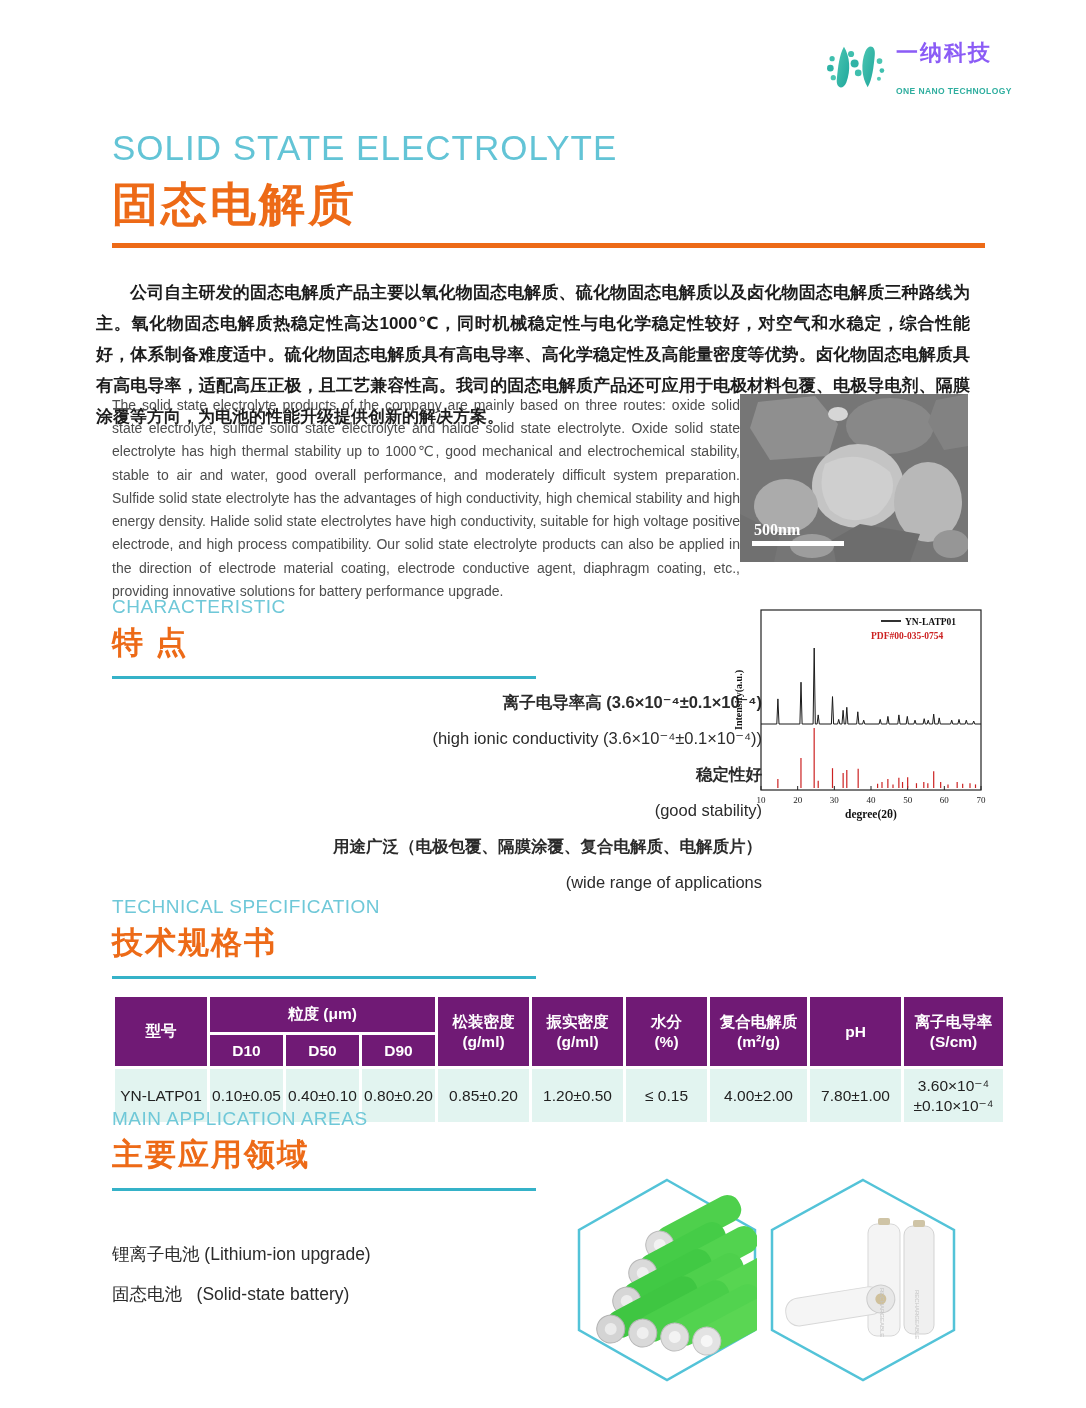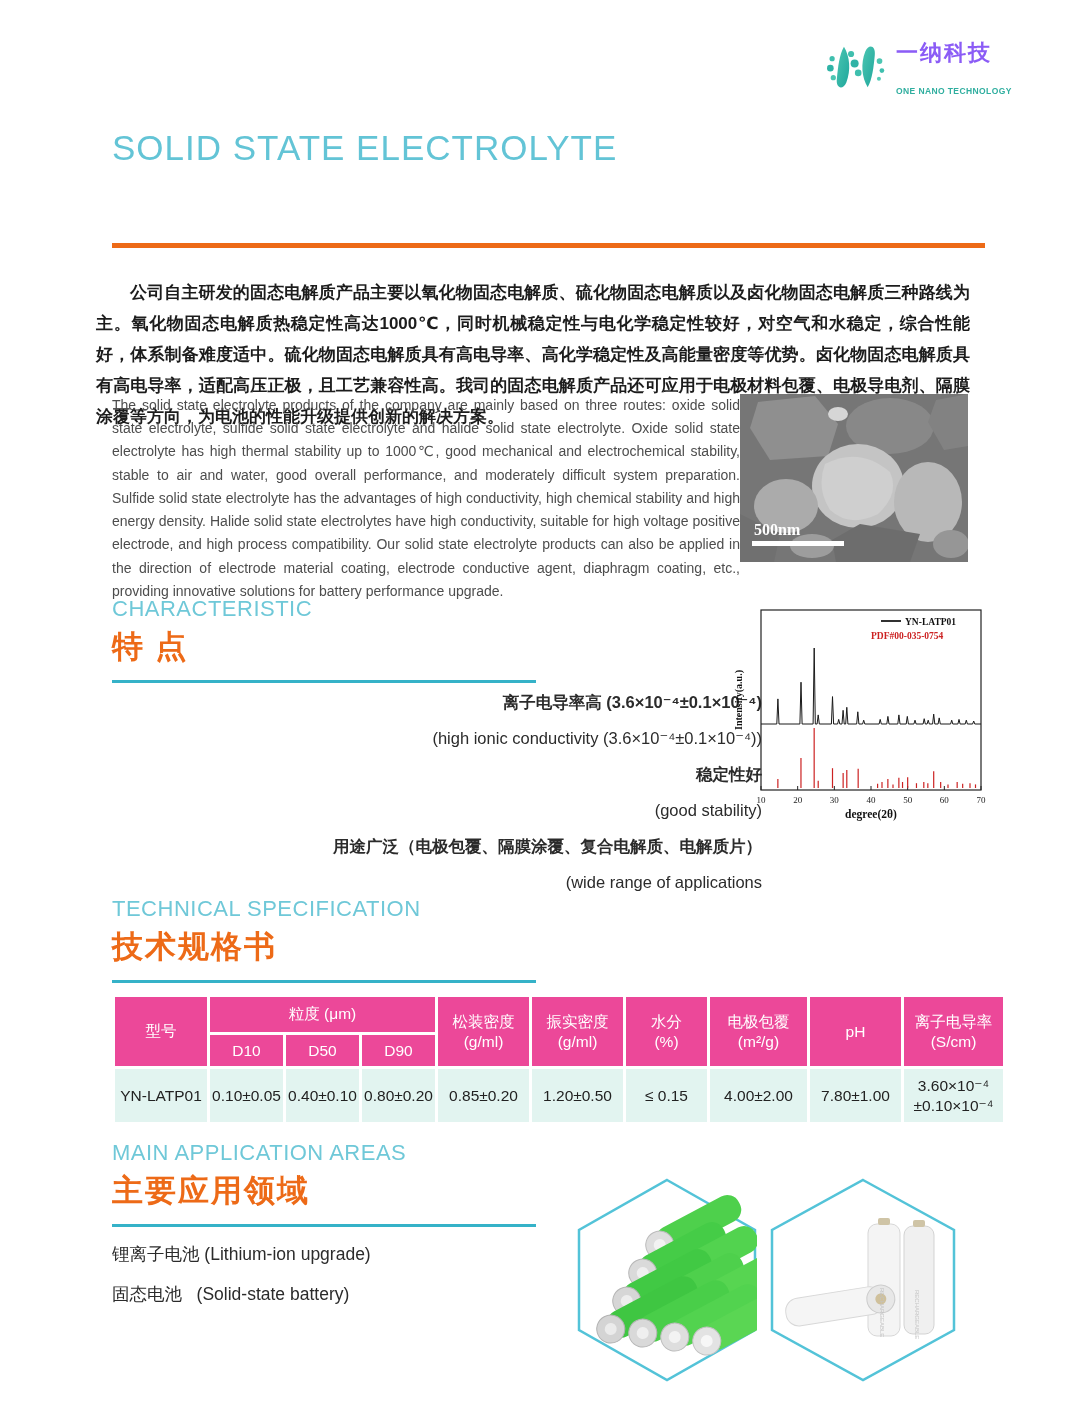--- a/index.html
+++ b/index.html
@@ -18,38 +18,38 @@
   .orange-rule { position:absolute; left:112px; top:243px; width:873px; height:5px; background:#ed6a17; }
 
   
   .intro-cn { position:absolute; left:96px; top:278px; width:874px; font-size:17px; font-weight:700; color:#1c1c1c; line-height:1.82; text-align:justify; text-indent:2em; }
   .row-en-sem { position:absolute; left:112px; top:394px; width:874px; display:flex; }
   .intro-en { width:628px; font-size:14px; color:#4d4d4d; line-height:1.66; text-align:justify; }
   .sem-wrap { width:228px; height:168px; }
 
   
   .section-head { position:absolute; left:112px; }
-  .sec-en { font-size:22px; color:#6fc8d8; letter-spacing:0.5px; font-weight:400; }
+  .sec-en { font-size:19px; color:#6fc8d8; letter-spacing:0.5px; font-weight:400; }
   .sec-cn { font-size:31px; color:#ed6a17; font-weight:700; letter-spacing:2px; margin-top:4px; }
   .rule-teal { width:424px; height:3px; background:#35b2c8; margin-top:12px; }
 
   
   .features { position:absolute; left:112px; top:684px; width:650px; font-size:16.5px; color:#2b2b2b; }
   .features div { line-height:36px;text-align:right; }
   .features .cjk { font-weight:600; }
   .features .indent { padding-left:6px; }
 
   
   .xrd { position:absolute; left:731px; top:604px; width:270px; height:222px; }
 
   
   .spec-table-wrap { position:absolute; left:112px; top:994px; width:877px; }
   table.spec { width:100%; border-collapse:collapse; table-layout:fixed; }
   table.spec th, table.spec td { border:3px solid #ffffff; text-align:center; vertical-align:middle; }
-  table.spec th { background:#ec4899; color:#ffffff; font-size:15.5px; font-weight:400; padding:5px 2px; }
+  table.spec th { background:#701a75; color:#ffffff; font-size:15.5px; font-weight:700; padding:5px 2px; }
   table.spec td { background:#e2f4f0; color:#222222; font-size:15.5px; padding:6px 2px; }
   table.spec .h1 { height:38px; }
   table.spec .h2 { height:34px; }
   table.spec .dr { height:56px; }
   .th2line span { display:block; line-height:1.25; }
 
   
   .apps { position:absolute; left:112px; top:1234px; font-size:17.5px; color:#2b2b2b; }
   .apps div { line-height:40px; white-space:pre-wrap; }
 
@@ -83,20 +83,21 @@
       <circle cx="44.5" cy="37" r="1.7" fill="#55ccb8"></circle>
     </svg>
     <div class="logo-text">
       <div class="cn">一纳科技</div>
       <div class="en">ONE NANO TECHNOLOGY</div>
     </div>
   </div>
 
   <div class="title-block">
     <div class="title-en">SOLID STATE ELECTROLYTE</div>
+    <div class="title-cn">固态电解质</div>
   </div>
   <div class="orange-rule"></div>
 
   <p class="intro-cn">公司自主研发的固态电解质产品主要以氧化物固态电解质、硫化物固态电解质以及卤化物固态电解质三种路线为主。氧化物固态电解质热稳定性高达1000℃，同时机械稳定性与电化学稳定性较好，对空气和水稳定，综合性能好，体系制备难度适中。硫化物固态电解质具有高电导率、高化学稳定性及高能量密度等优势。卤化物固态电解质具有高电导率，适配高压正极，且工艺兼容性高。我司的固态电解质产品还可应用于电极材料包覆、电极导电剂、隔膜涂覆等方向，为电池的性能升级提供创新的解决方案。</p>
 
   <div class="row-en-sem">
     <p class="intro-en">The solid state electrolyte products of the company are mainly based on three routes: oxide solid state electrolyte, sulfide solid state electrolyte and halide solid state electrolyte. Oxide solid state electrolyte has high thermal stability up to 1000℃, good mechanical and electrochemical stability, stable to air and water, good overall performance, and moderately difficult system preparation. Sulfide solid state electrolyte has the advantages of high conductivity, high chemical stability and high energy density. Halide solid state electrolytes have high conductivity, suitable for high voltage positive electrode, and high process compatibility. Our solid state electrolyte products can also be applied in the direction of electrode material coating, electrode conductive agent, diaphragm coating, etc., providing innovative solutions for battery performance upgrade.</p>
     <div class="sem-wrap">
       <svg width="228" height="168" viewBox="0 0 228 168">
         <rect x="0" y="0" width="228" height="168" fill="#767676"></rect>
@@ -214,21 +215,21 @@
         </th>
         <th rowspan="2" class="th2line">
           <span>振实密度</span>
           <span>(g/ml)</span>
         </th>
         <th rowspan="2" class="th2line">
           <span>水分</span>
           <span>(%)</span>
         </th>
         <th rowspan="2" class="th2line">
-          <span>电极包覆</span>
+          <span>复合电解质</span>
           <span>(m²/g)</span>
         </th>
         <th rowspan="2">pH</th>
         <th rowspan="2" class="th2line">
           <span>离子电导率</span>
           <span>(S/cm)</span>
         </th>
       </tr>
       <tr class="h2">
         <th>D10</th>
@@ -247,21 +248,21 @@
         <td>7.80±1.00</td>
         <td class="th2line">
           <span>3.60×10⁻⁴</span>
           <span>±0.10×10⁻⁴</span>
         </td>
       </tr>
     </tbody>
       </table>
   </div>
 
-  <div class="section-head" style="top:1140px;">
+  <div class="section-head" style="top:1108px;">
     <div class="sec-en">MAIN APPLICATION AREAS</div>
     <div class="sec-cn">主要应用领域</div>
     <div class="rule-teal"></div>
   </div>
 
   <div class="apps">
     <div>锂离子电池 (Lithium-ion upgrade)</div>
     <div>固态电池   (Solid-state battery)</div>
   </div>
 

